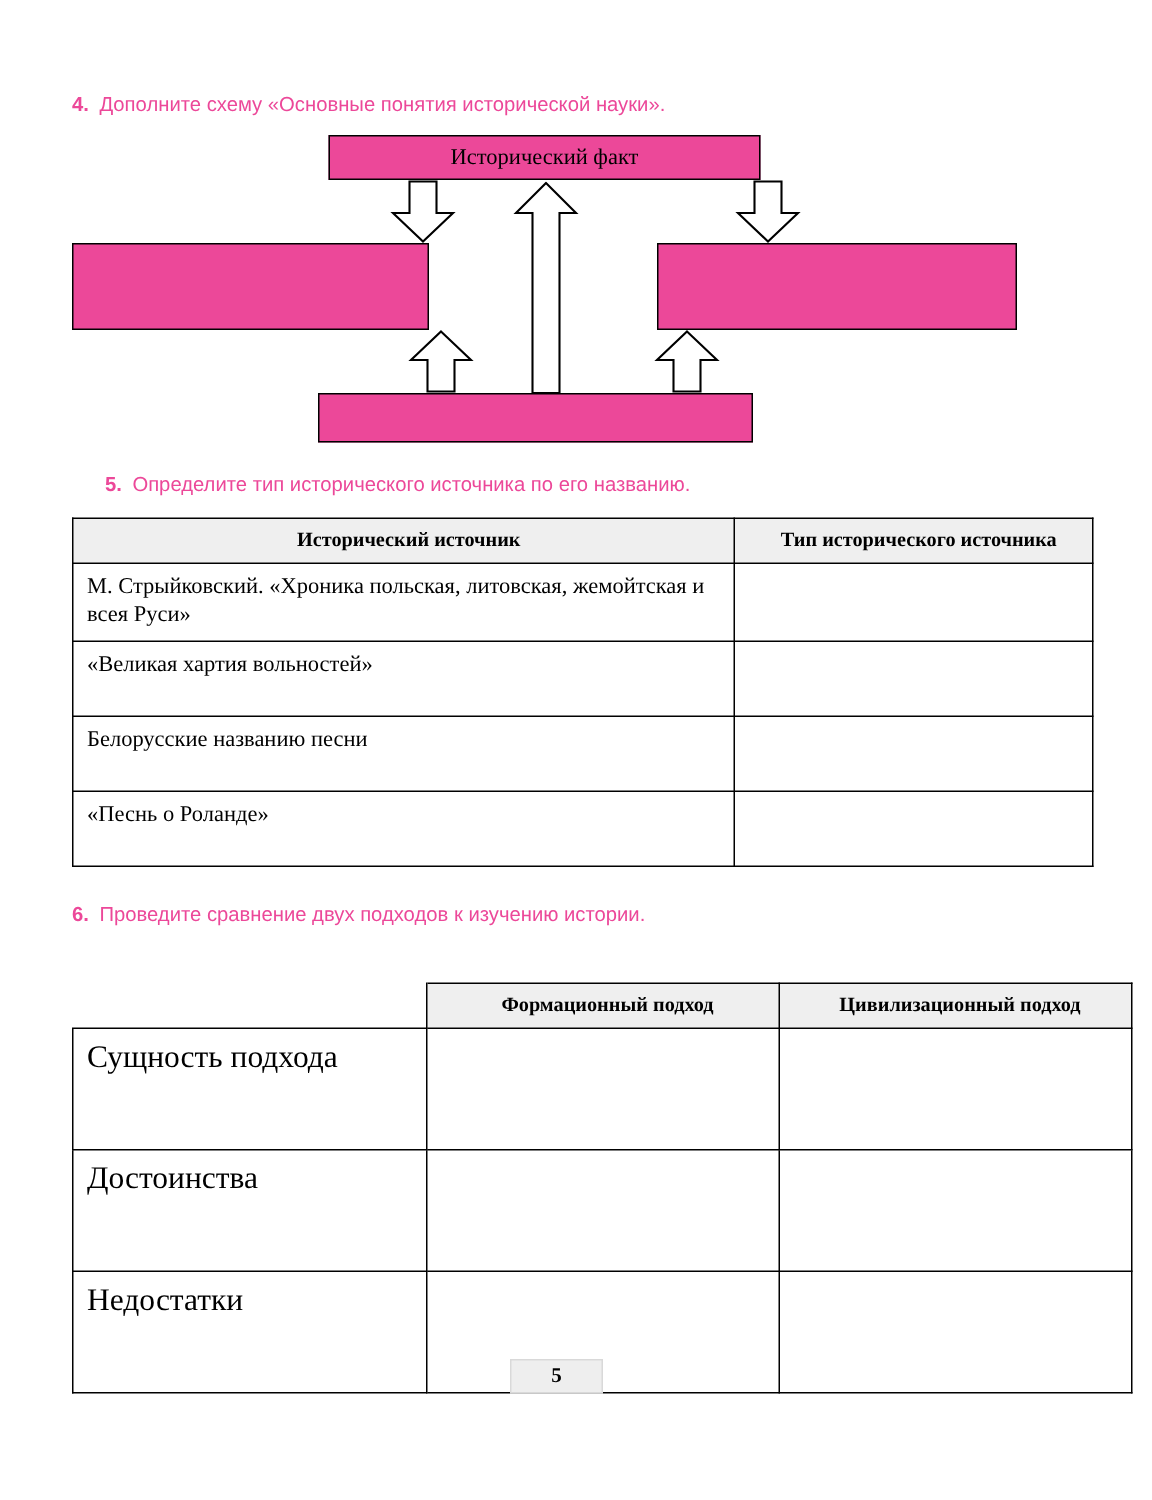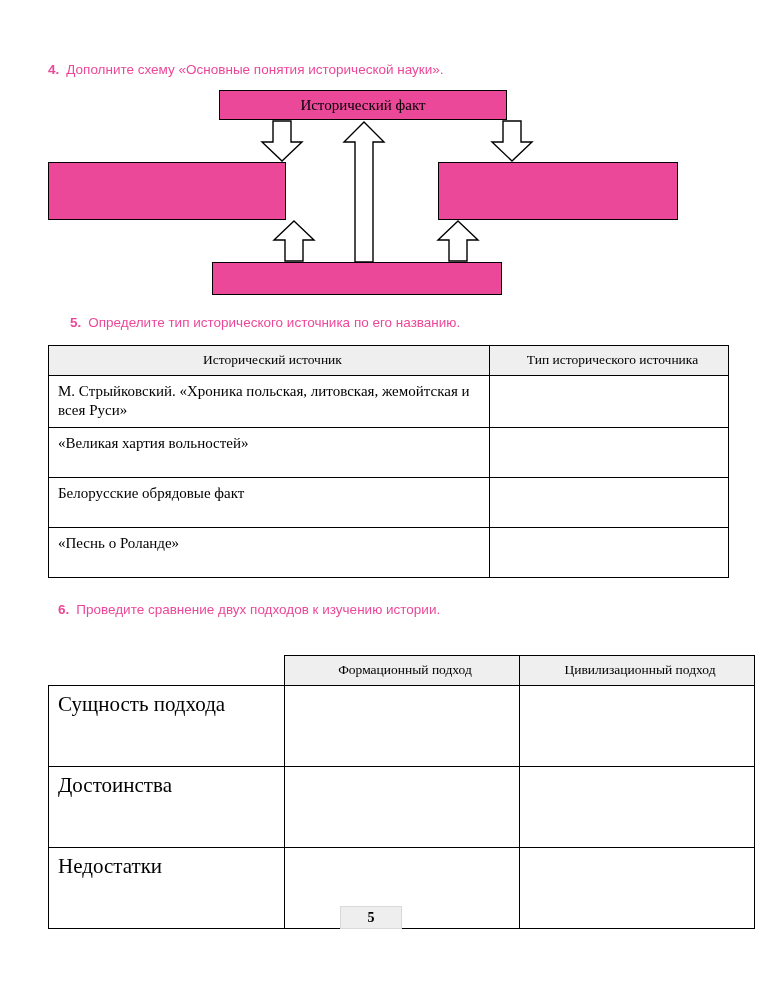--- a/index.html
+++ b/index.html
@@ -99,21 +99,21 @@
     padding: 6px 9px;
     vertical-align: top;
     font-family: "Liberation Serif", serif;
     font-size: 15px;
     font-weight: normal;
     text-align: left;
   }
   table.doc th {
     background: #efefef;
     text-align: center;
-    font-weight: normal;
+    font-weight: bold;
     font-size: 13.5px;
     vertical-align: middle;
     line-height: 1.25;
     padding-left: 16px;
   }
   #table-sources {
     left: 48px;
     top: 345px;
     width: 628px;
   }
@@ -223,31 +223,31 @@
     <tbody>
       <tr>
         <td class="src">М. Стрыйковский. «Хроника польская, литовская, жемойтская и всея Руси»</td>
         <td class="ans"></td>
       </tr>
       <tr>
         <td class="src">«Великая хартия вольностей»</td>
         <td class="ans"></td>
       </tr>
       <tr>
-        <td class="src">Белорусские обрядовые факт</td>
+        <td class="src">Белорусские названию песни</td>
         <td class="ans"></td>
       </tr>
       <tr>
         <td class="src">«Песнь о Роланде»</td>
         <td class="ans"></td>
       </tr>
     </tbody>
   </table>
 
-  <div class="task-head" style="left:58px; top:602px;text-align:right;">
+  <div class="task-head" style="left:48px; top:602px;text-align:right;">
     <span class="task-num">6.</span><span>Проведите сравнение двух подходов к изучению истории.</span>
   </div>
 
   <table class="doc" id="table-compare">
     <thead>
       <tr>
         <th class="hc0 blank-head"></th>
         <th class="hc1">Формационный подход</th>
         <th class="hc2">Цивилизационный подход</th>
       </tr>

